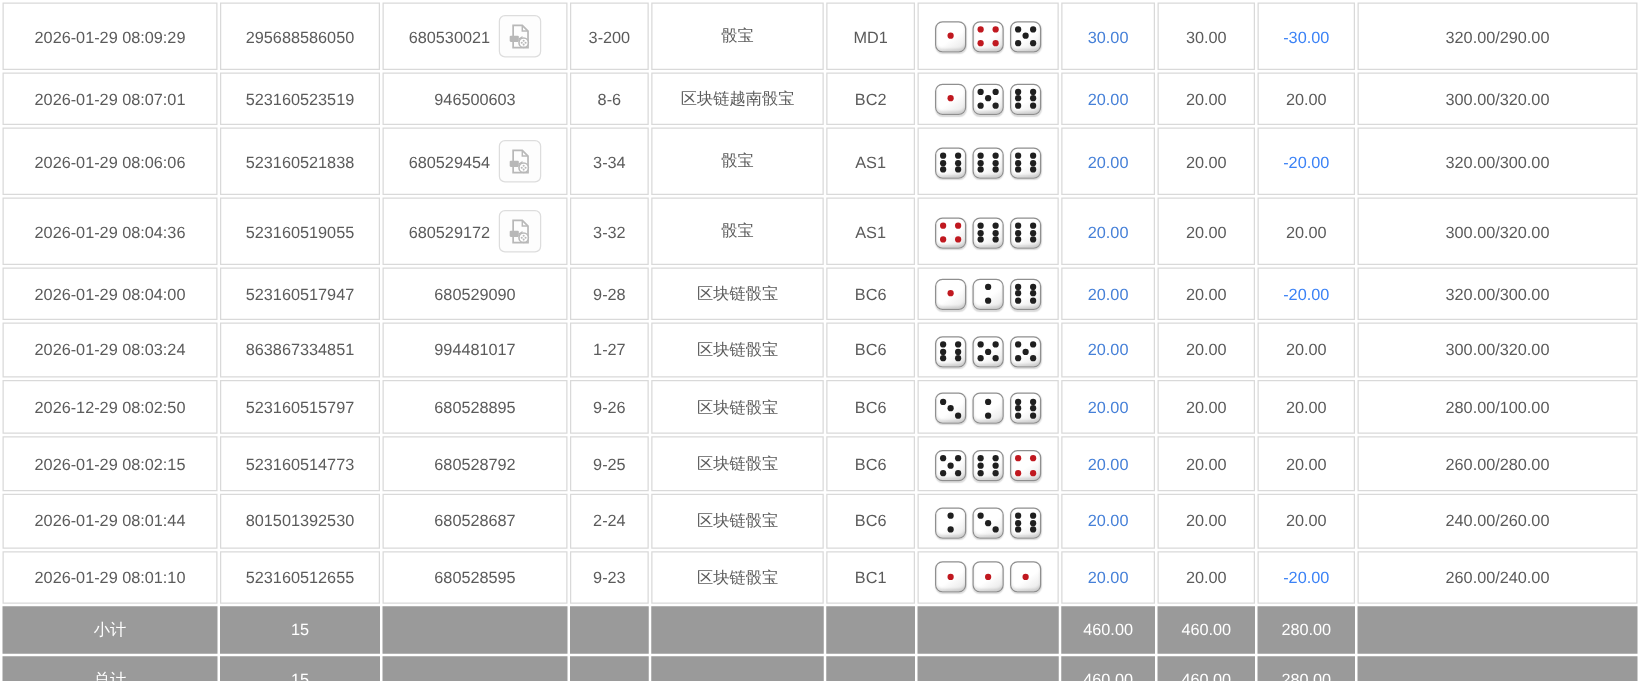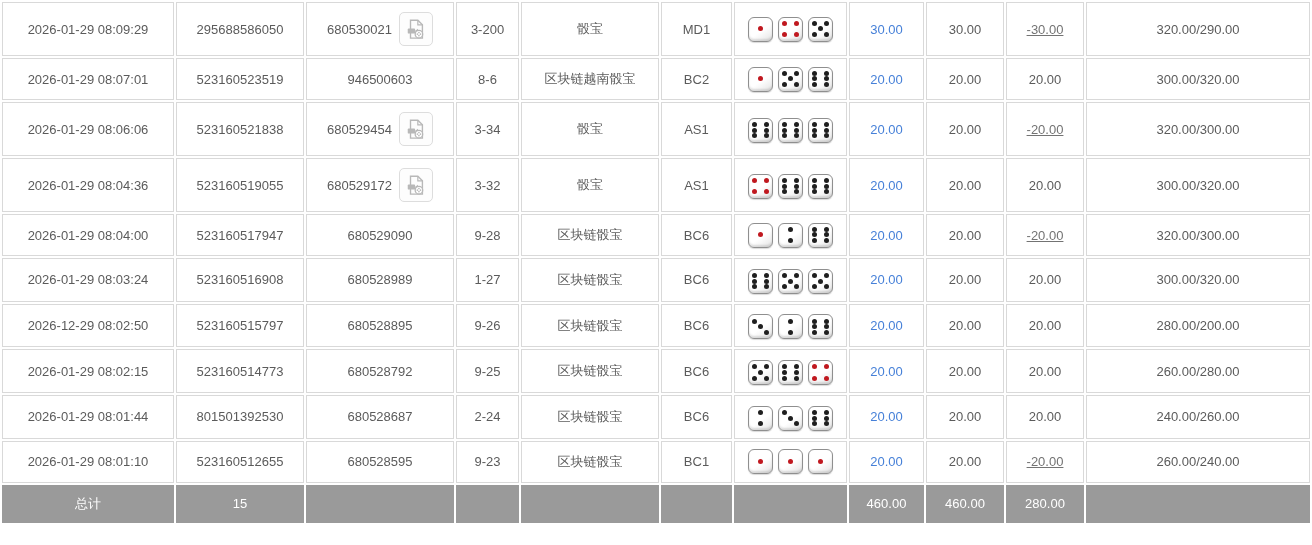--- a/index.html
+++ b/index.html
@@ -21,21 +21,21 @@
     vertical-align:middle;
     padding:11px 4px;
     box-sizing:border-box;
     overflow:hidden;
     white-space:nowrap;
   }
   tr.body-row.tall td{padding-top:9px;padding-bottom:9px;}
   td.round-id-cell{padding-top:5px;padding-bottom:5px;}
   td.dice-cell{padding-top:7px;padding-bottom:7px;}
   .amt-link{color:#4680d8;cursor:pointer;}
-  .negative{color:#737373;text-decoration:underline;}
+  .negative{color:#3b82f6;}
   .round-id-wrap{display:inline-flex;align-items:center;justify-content:center;gap:7px;}
   .video-btn{
     width:32px;height:32px;
     border:1px solid #ddd;border-radius:5px;
     background:#fdfdfd;
     display:inline-flex;align-items:center;justify-content:center;
     cursor:pointer;
     flex:0 0 auto;
   }
   .dice-wrap{display:inline-flex;gap:5px;align-items:center;justify-content:center;}
@@ -318,24 +318,24 @@
     </td>
     <td class="bet-amount-cell">
       <span class="amt-link">20.00</span>
     </td>
     <td class="valid-amount-cell">20.00</td>
     <td class="win-loss-cell negative">-20.00</td>
     <td class="balance-cell">320.00/300.00</td>
   </tr>
       <tr class="body-row">
     <td class="time-cell">2026-01-29 08:03:24</td>
-    <td class="bet-id-cell">523160516908</td>
-    <td class="round-id-cell">
-      <span class="round-id-wrap">
-        <span>680528989</span>
+    <td class="bet-id-cell">863867334851</td>
+    <td class="round-id-cell">
+      <span class="round-id-wrap">
+        <span>994481017</span>
       </span>
     </td>
     <td class="round-no-cell">1-27</td>
     <td class="game-cell">区块链骰宝</td>
     <td class="table-code-cell">BC6</td>
     <td class="dice-cell">
       <span class="dice-wrap">
             <span class="die">
               <span class="pip black" style="grid-area: 1 / 1;"></span>
               <span class="pip black" style="grid-area: 2 / 1;"></span>
@@ -397,21 +397,21 @@
               <span class="pip black" style="grid-area: 2 / 3;"></span>
               <span class="pip black" style="grid-area: 3 / 3;"></span>
             </span>
           </span>
     </td>
     <td class="bet-amount-cell">
       <span class="amt-link">20.00</span>
     </td>
     <td class="valid-amount-cell">20.00</td>
     <td class="win-loss-cell">20.00</td>
-    <td class="balance-cell">280.00/200.00</td>
+    <td class="balance-cell">280.00/100.00</td>
   </tr>
       <tr class="body-row">
     <td class="time-cell">2026-01-29 08:02:15</td>
     <td class="bet-id-cell">523160514773</td>
     <td class="round-id-cell">
       <span class="round-id-wrap">
         <span>680528792</span>
       </span>
     </td>
     <td class="round-no-cell">9-25</td>
@@ -513,20 +513,33 @@
           </span>
     </td>
     <td class="bet-amount-cell">
       <span class="amt-link">20.00</span>
     </td>
     <td class="valid-amount-cell">20.00</td>
     <td class="win-loss-cell negative">-20.00</td>
     <td class="balance-cell">260.00/240.00</td>
   </tr>
       <tr class="footer-row">
+    <td>小计</td>
+    <td>15</td>
+    <td></td>
+    <td></td>
+    <td></td>
+    <td></td>
+    <td></td>
+    <td>460.00</td>
+    <td>460.00</td>
+    <td>280.00</td>
+    <td></td>
+  </tr>
+      <tr class="footer-row">
     <td>总计</td>
     <td>15</td>
     <td></td>
     <td></td>
     <td></td>
     <td></td>
     <td></td>
     <td>460.00</td>
     <td>460.00</td>
     <td>280.00</td>

